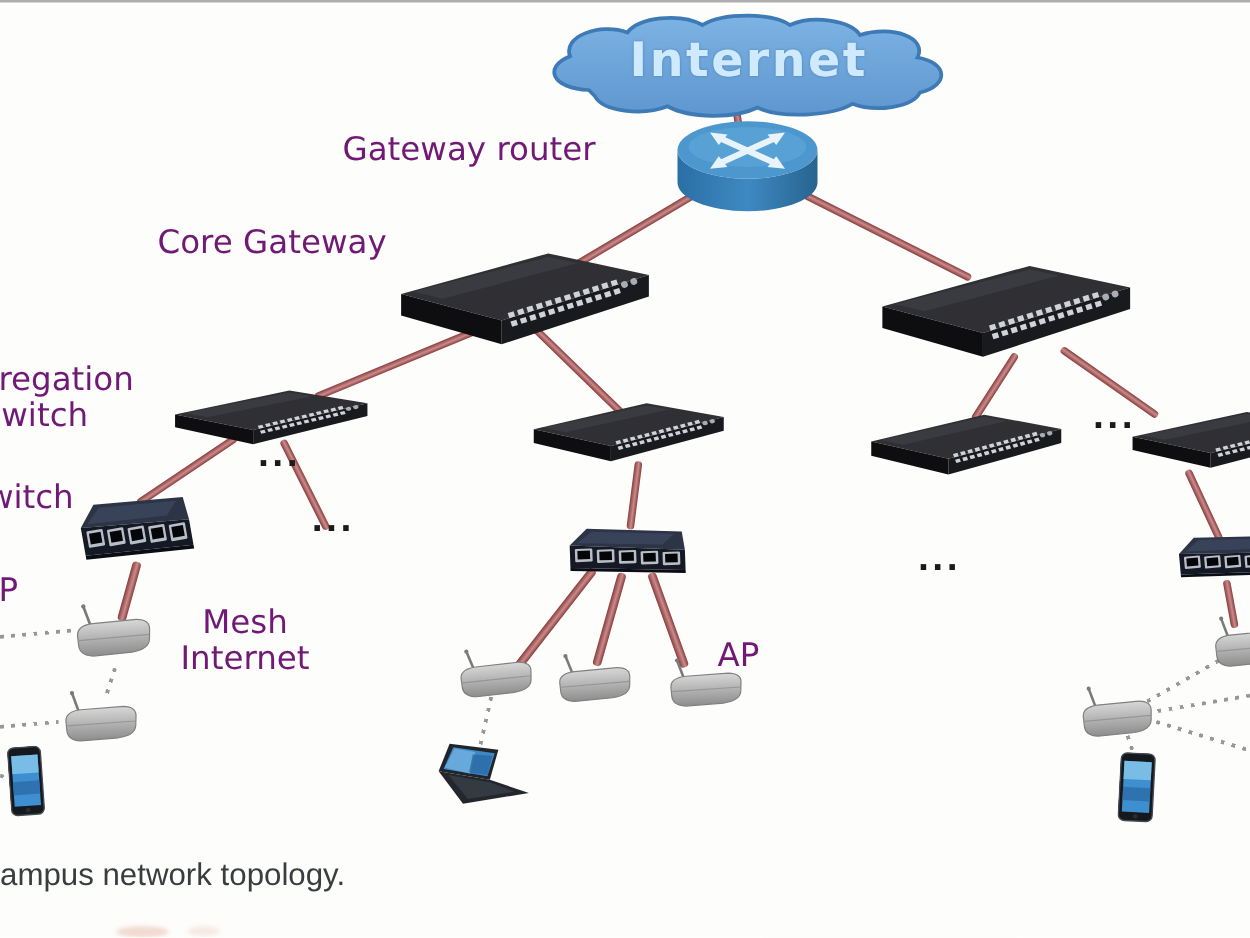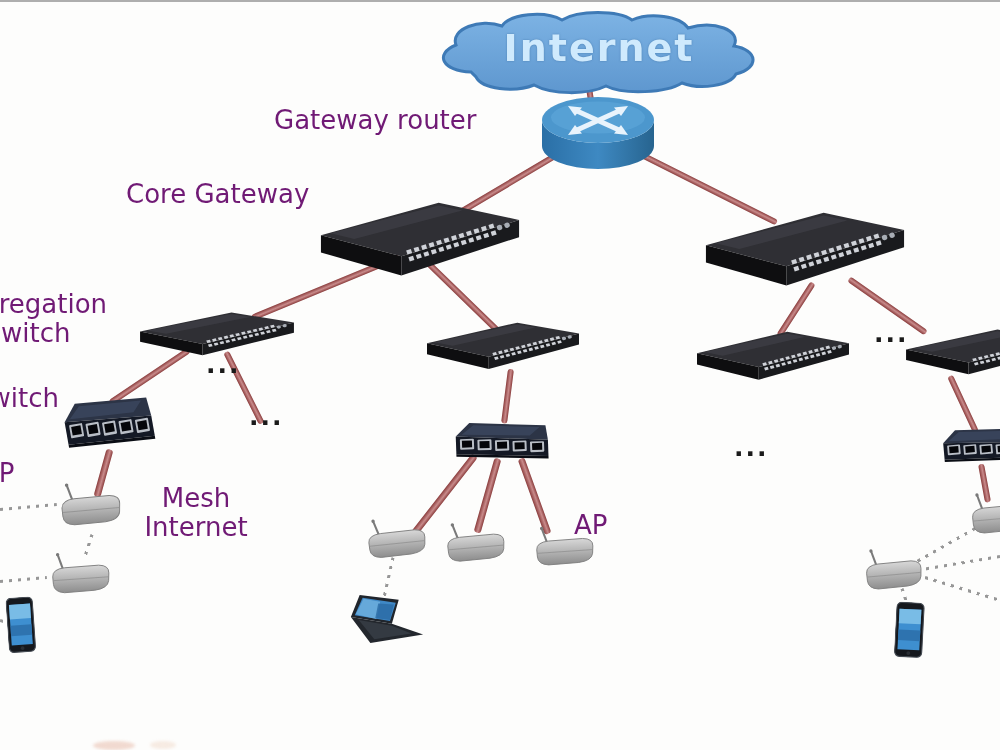--- a/index.html
+++ b/index.html
@@ -242,17 +242,18 @@
     <div>Mesh</div>
     <div>Internet</div>
   </div>
   <div class="lbl" style="left:574px;top:511px">AP</div>
 
   <div class="dots" style="left:206px;top:355px">...</div>
   <div class="dots" style="left:249px;top:407px">...</div>
   <div class="dots" style="left:734px;top:438px">...</div>
   <div class="dots" style="left:874px;top:324px">...</div>
 
+  <div class="caption">ampus network topology.</div>
 
   <div class="smudge" style="left:93px;top:741px;width:42px;height:9px;background:#e0a68f;opacity:.4"></div>
   <div class="smudge" style="left:150px;top:741px;width:26px;height:8px;background:#e8c2a8;opacity:.3"></div>
 
 </div>
 
 </body></html>

